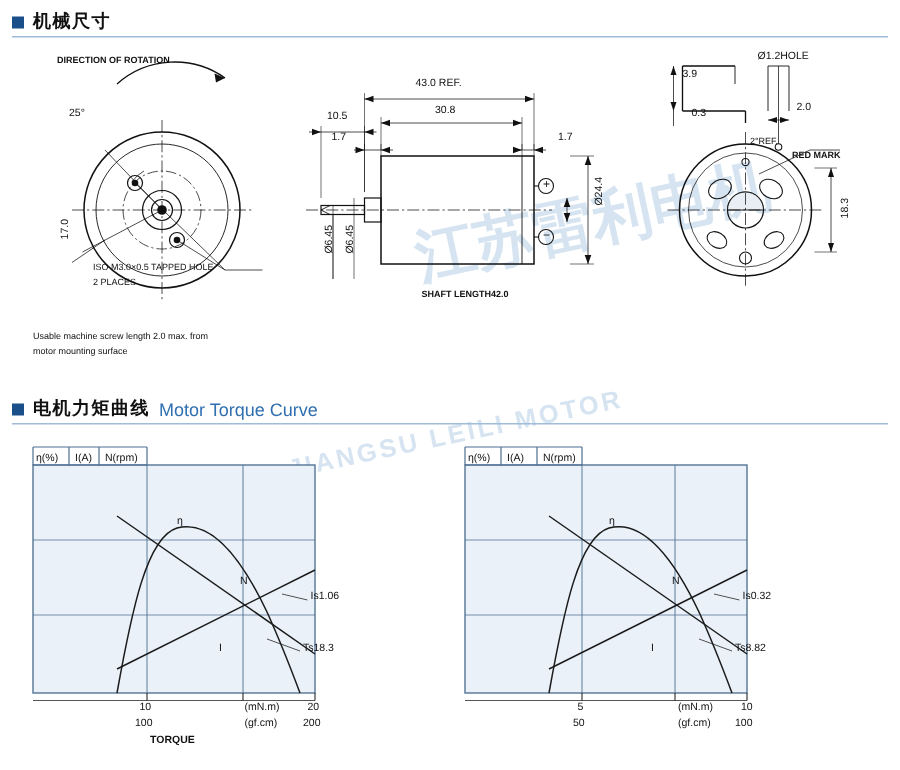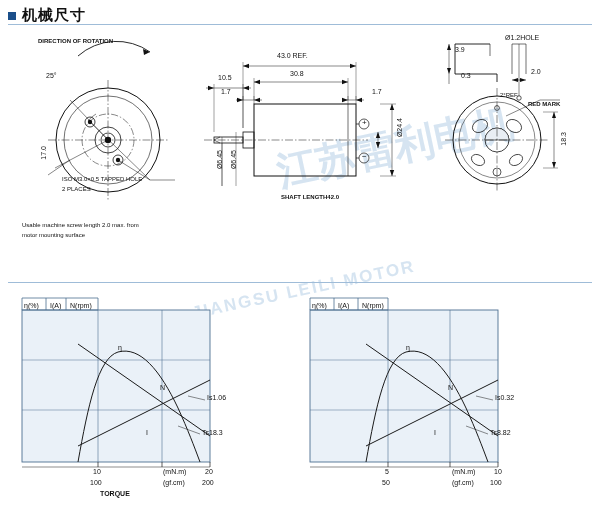--- a/index.html
+++ b/index.html
@@ -9,21 +9,21 @@
     font-family:"Liberation Sans", sans-serif;
     color:#1b1b1b;
     position:relative;
     overflow:hidden;
   }
   .page{position:relative;width:600px;height:513px;}
 
   
   .sec-head{position:absolute;display:flex;align-items:center;gap:6px;}
   .sec-sq{width:8px;height:8px;background:#1b4f8a;display:inline-block;}
-  .sec-cn{font-size:15px;color:#111;font-weight:bold;letter-spacing:1px;}
+  .sec-cn{font-size:12px;color:#111;font-weight:bold;letter-spacing:1px;}
   .sec-en{font-size:12px;color:#2f6fb0;}
   .hdr-rule{position:absolute;height:1px;background:#9fbcd8;}
 
   
   .wm{
     position:absolute;
     color:#cfe0ef;
     font-weight:bold;
     pointer-events:none;
     white-space:nowrap;
@@ -52,20 +52,25 @@
 
   <div class="wm wm1">江苏雷利电机</div>
   <div class="wm wm2">JIANGSU LEILI MOTOR</div>
 
   <div class="sec-head" style="left:8px;top:6px;">
     <span class="sec-sq"></span>
     <span class="sec-cn">机械尺寸</span>
   </div>
   <div class="hdr-rule" style="left:8px;top:24px;width:584px;"></div>
 
+  <div class="sec-head" style="left:8px;top:264px;">
+    <span class="sec-sq"></span>
+    <span class="sec-cn">电机力矩曲线</span>
+    <span class="sec-en">Motor Torque Curve</span>
+  </div>
   <div class="hdr-rule" style="left:8px;top:282px;width:584px;"></div>
 
   <svg width="600" height="260">
     <g stroke="#111" fill="none" stroke-width="0.8">
 
       <path d="M78,56 A58,58 0 0 1 150,52" stroke="#111" stroke-width="0.9"></path>
       <path d="M150,52 l-7,-3 l1,6 z" fill="#111" stroke="none"></path>
 
       <circle cx="108" cy="140" r="52" stroke="#111" stroke-width="1"></circle>
 

